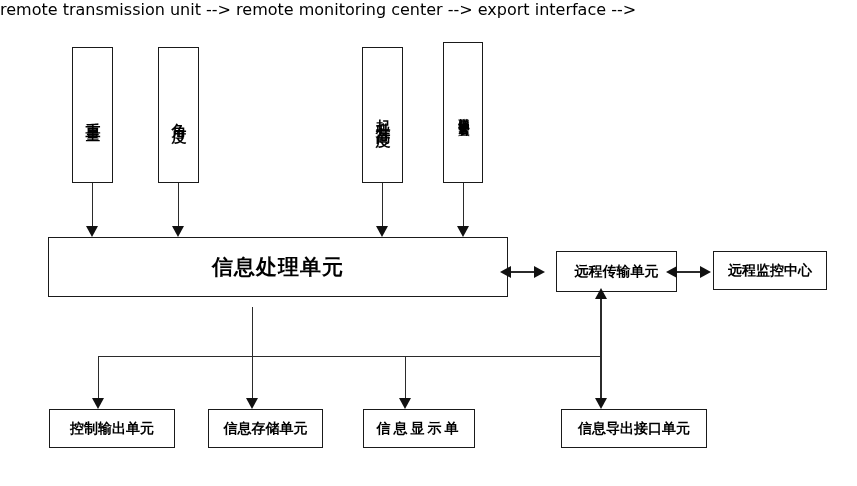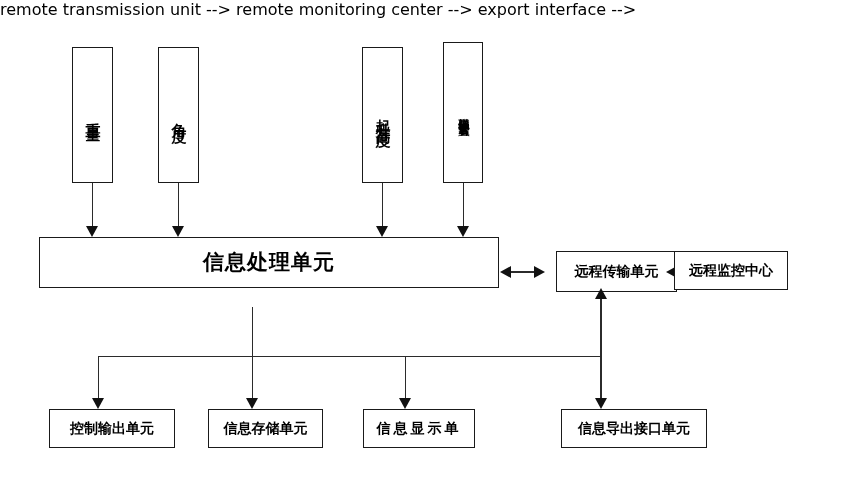--- a/index.html
+++ b/index.html
@@ -131,40 +131,40 @@
   <div class="vline" style="left:178px; top:183px; height:44px;"></div>
   <div class="arrow-down" style="left:172px; top:226px;"></div>
 
   <div class="vline" style="left:382px; top:183px; height:44px;"></div>
   <div class="arrow-down" style="left:376px; top:226px;"></div>
 
   <div class="vline" style="left:463px; top:183px; height:44px;"></div>
   <div class="arrow-down" style="left:457px; top:226px;"></div>
 
   
-  <div class="node central" style="left:39px; top:237px; width:460px; height:51px;">
+  <div class="node central" style="left:48px; top:237px; width:460px; height:60px;">
     <span>信息处理单元</span>
   </div>
 
   
     remote transmission unit --&gt;
   <div class="hline thick" style="left:508px; top:271px; width:30px;"></div>
   <div class="arrow-left" style="left:500px; top:266px;"></div>
   <div class="arrow-right" style="left:534px; top:266px;"></div>
 
   <div class="node unit" style="left:556px; top:251px; width:121px; height:41px;">
     <span>远程传输单元</span>
   </div>
 
     remote monitoring center --&gt;
   <div class="hline thick" style="left:674px; top:271px; width:30px;"></div>
   <div class="arrow-left" style="left:666px; top:266px;"></div>
   <div class="arrow-right" style="left:700px; top:266px;"></div>
 
-  <div class="node unit" style="left:674px; top:251px; width:114px; height:39px;">
+  <div class="node unit" style="left:713px; top:251px; width:114px; height:39px;">
     <span>远程监控中心</span>
   </div>
 
   
   
   <div class="vline" style="left:252px; top:307px; height:50px;"></div>
 
   
   <div class="hline" style="left:98px; top:356px; width:502px;"></div>
 

